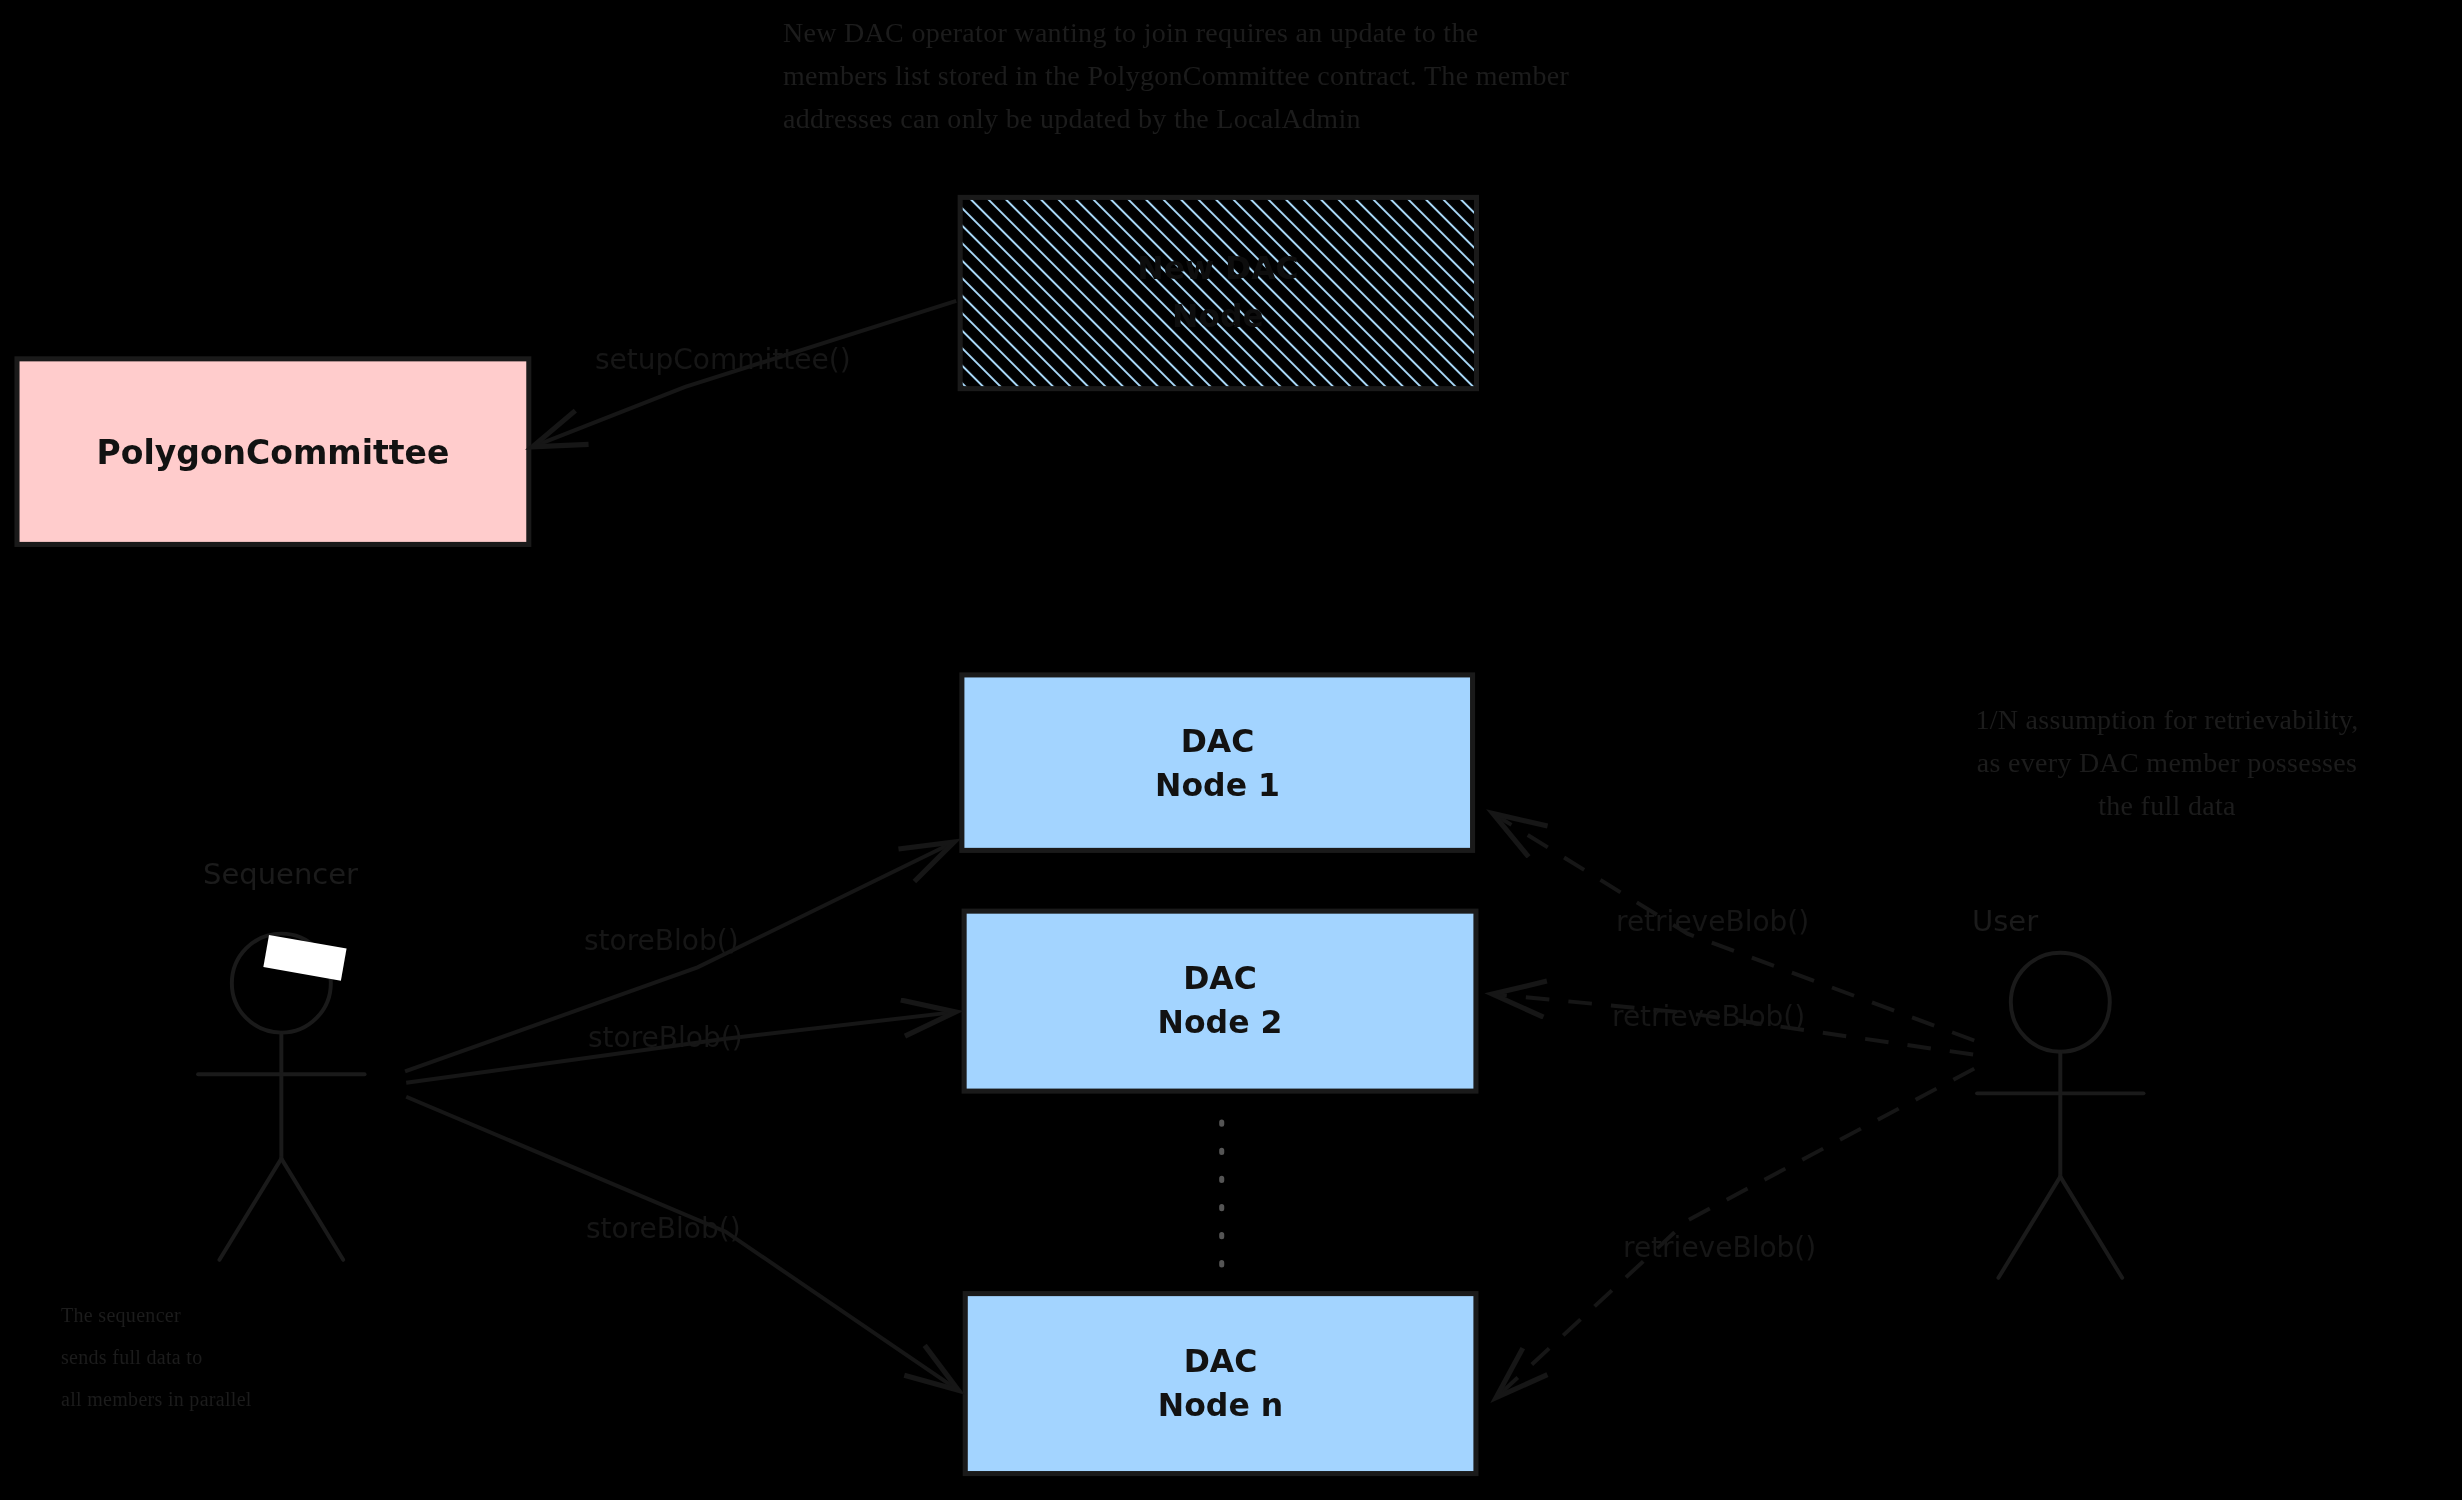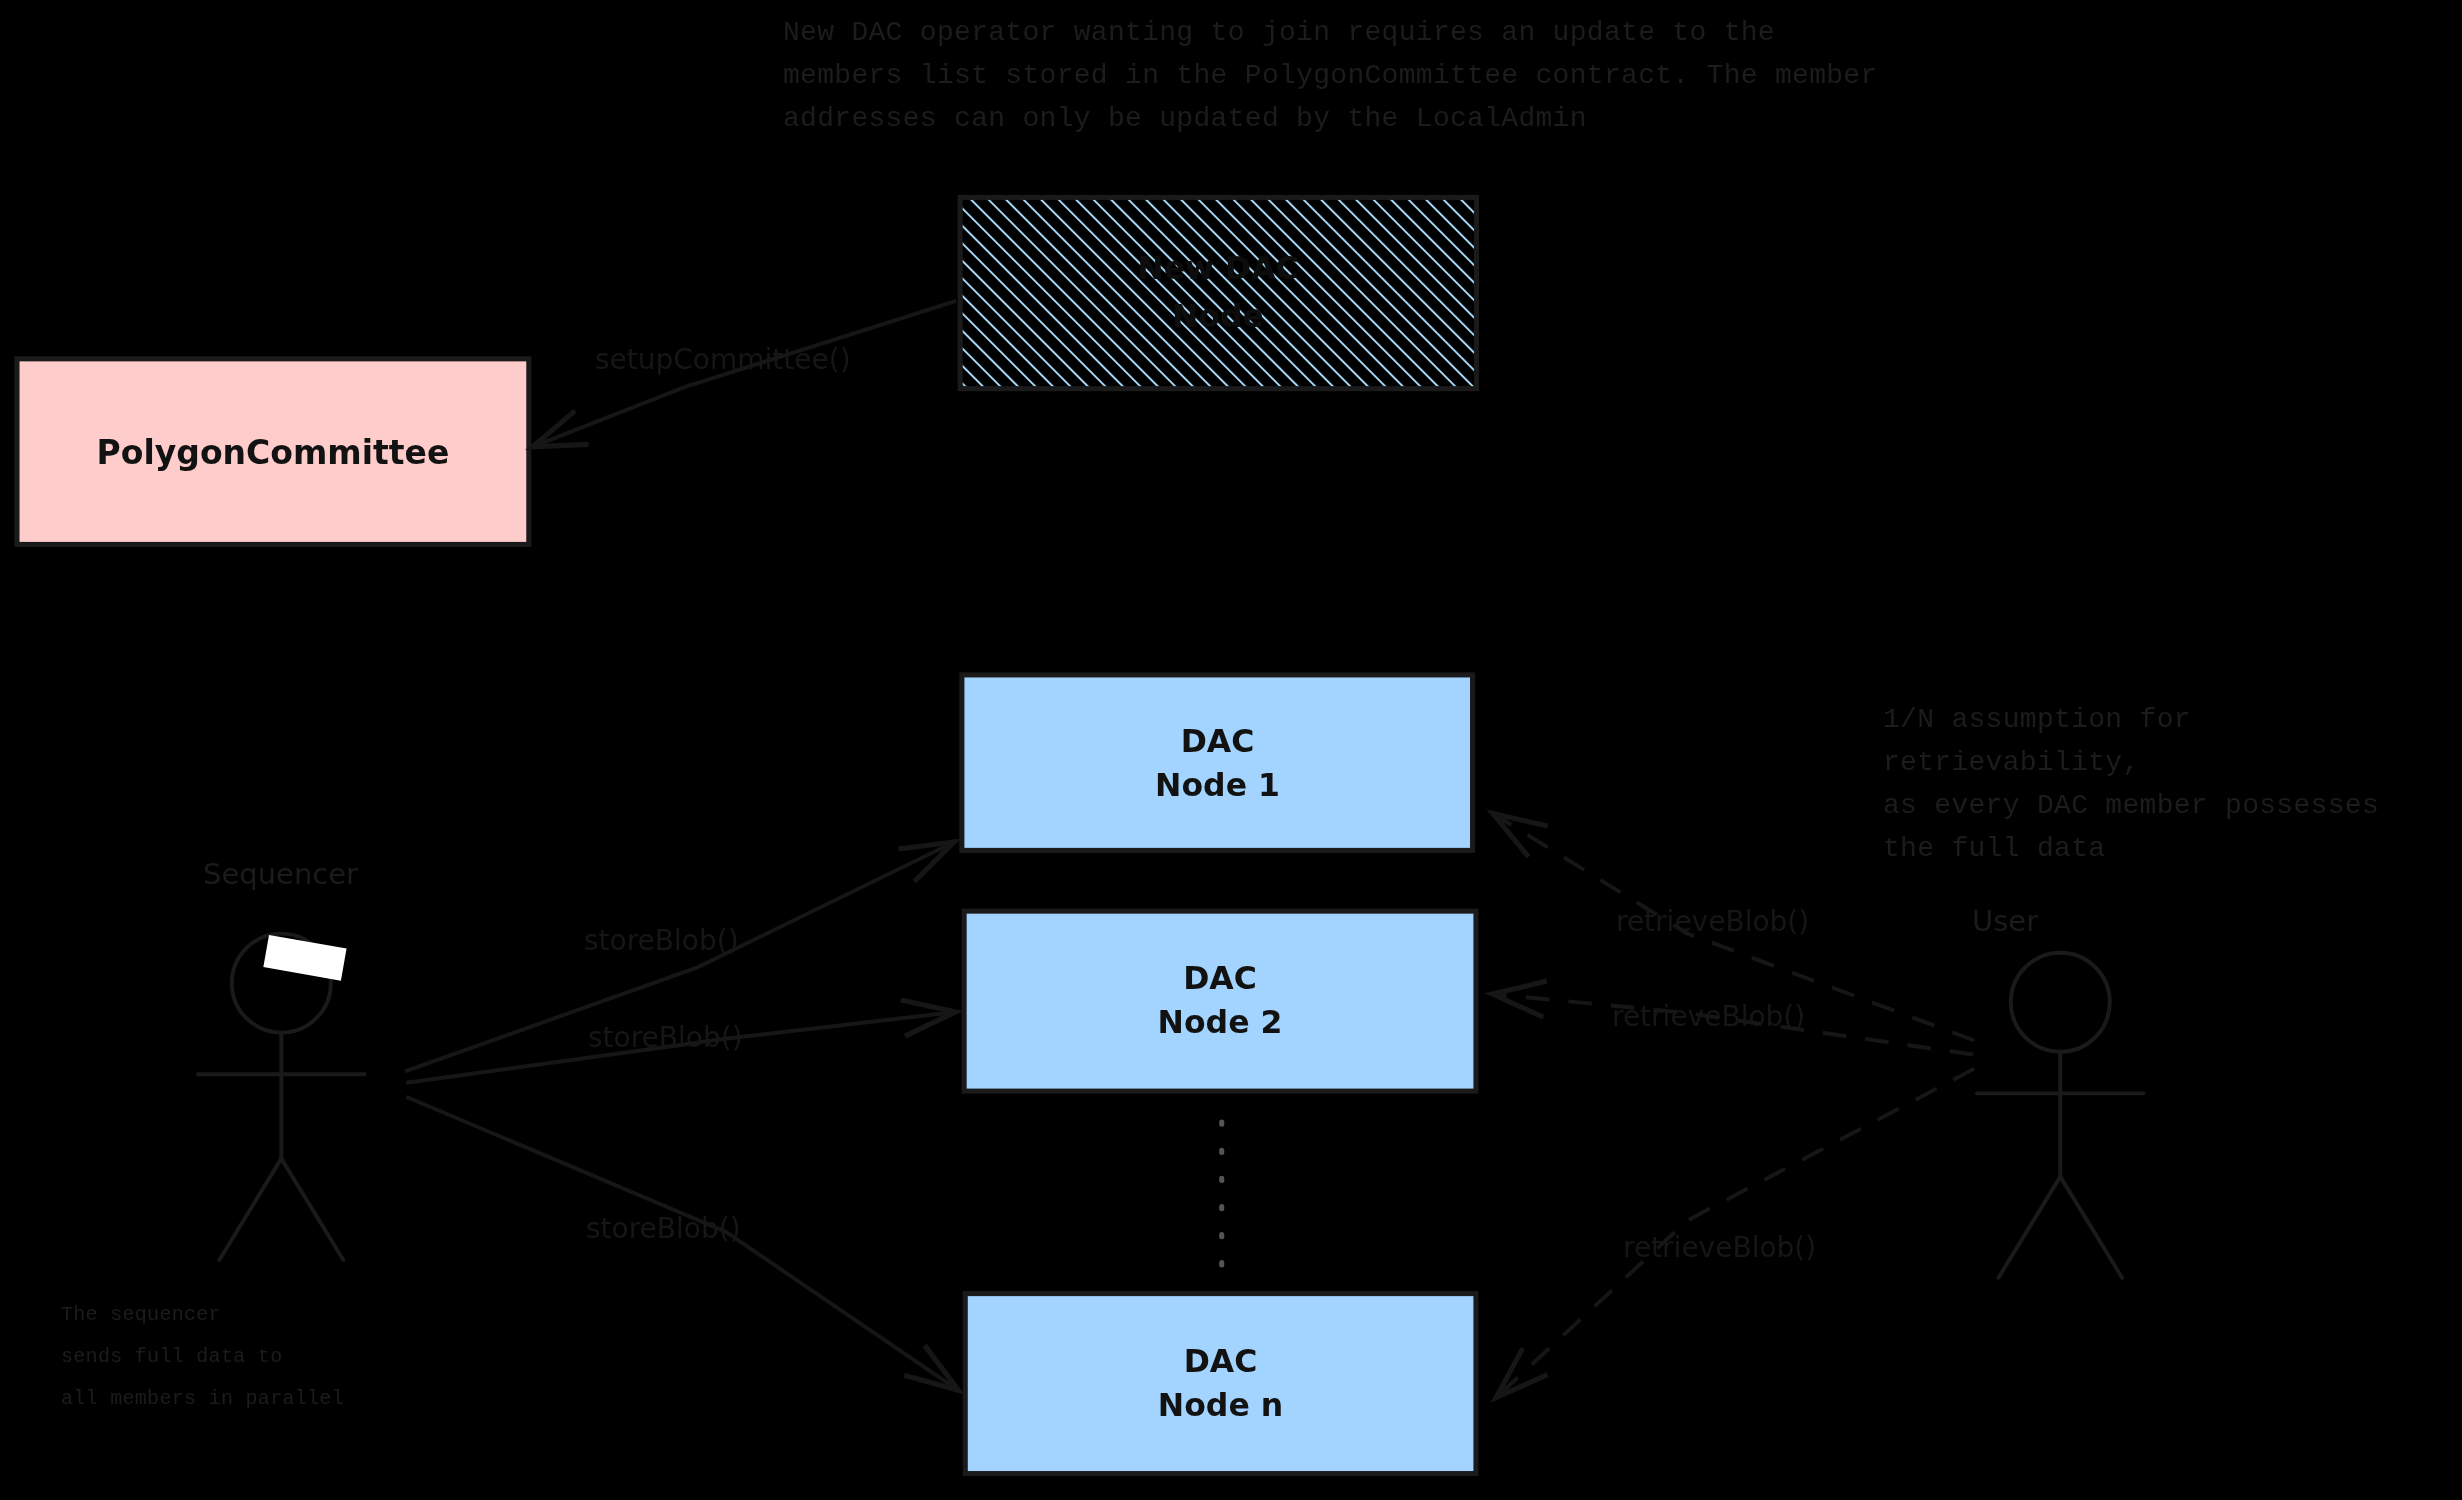--- a/index.html
+++ b/index.html
@@ -20,21 +20,21 @@
   svg.layer {
     position: absolute;
     top: 0;
     left: 0;
     width: 2462px;
     height: 1500px;
   }
   .anno {
     position: absolute;
     color: #1c1c1c;
-    font-family: Liberation Mono, monospace;
+    font-family: Liberation Serif, serif;
     white-space: pre-line;
     letter-spacing: 0.3px;
   }
   .box-label {
     position: absolute;
     color: #121212;
     text-align: center;
     white-space: pre-line;
     font-family: "DejaVu Sans", sans-serif;
     pointer-events: none;
@@ -118,21 +118,21 @@
 
     <path d="M 3510,1850 L 3000,1660 L 2660,1450" fill="none" stroke="#161616" stroke-width="7" stroke-dasharray="42 34" marker-end="url(#arrowDash)"></path>
     <path d="M 3508,1875 L 2990,1800 L 2660,1768" fill="none" stroke="#161616" stroke-width="7" stroke-dasharray="42 34" marker-end="url(#arrowDash)"></path>
     <path d="M 3510,1900 L 3000,2170 L 2665,2480" fill="none" stroke="#161616" stroke-width="7" stroke-dasharray="42 34" marker-end="url(#arrowDash)"></path>
   </svg>
 
   <div class="anno" style="left:783px; top:11.3px; width:1159px; font-size:28px; line-height:43px;">New DAC operator wanting to join requires an update to the
 members list stored in the PolygonCommittee contract. The member
 addresses can only be updated by the LocalAdmin</div>
 
-  <div class="anno" style="left:1883px; top:698px; width:568px; font-size:28px; line-height:43px;">1/N assumption for retrievability,
+  <div class="anno" style="left:1883px; top:698px; width:568px; font-size:28px; line-height:43px;text-align:center;">1/N assumption for retrievability,
 as every DAC member possesses
 the full data</div>
 
   <div class="anno" style="left:61px; top:1294px; width:428px; font-size:20px; line-height:42px;">The sequencer
 sends full data to
 all members in parallel</div>
 
   <div class="box-label" style="left:960px; top:244px; width:516px; font-size:31.5px; line-height:48px; color:#0d0d0d;">New DAC
 Node</div>
 

